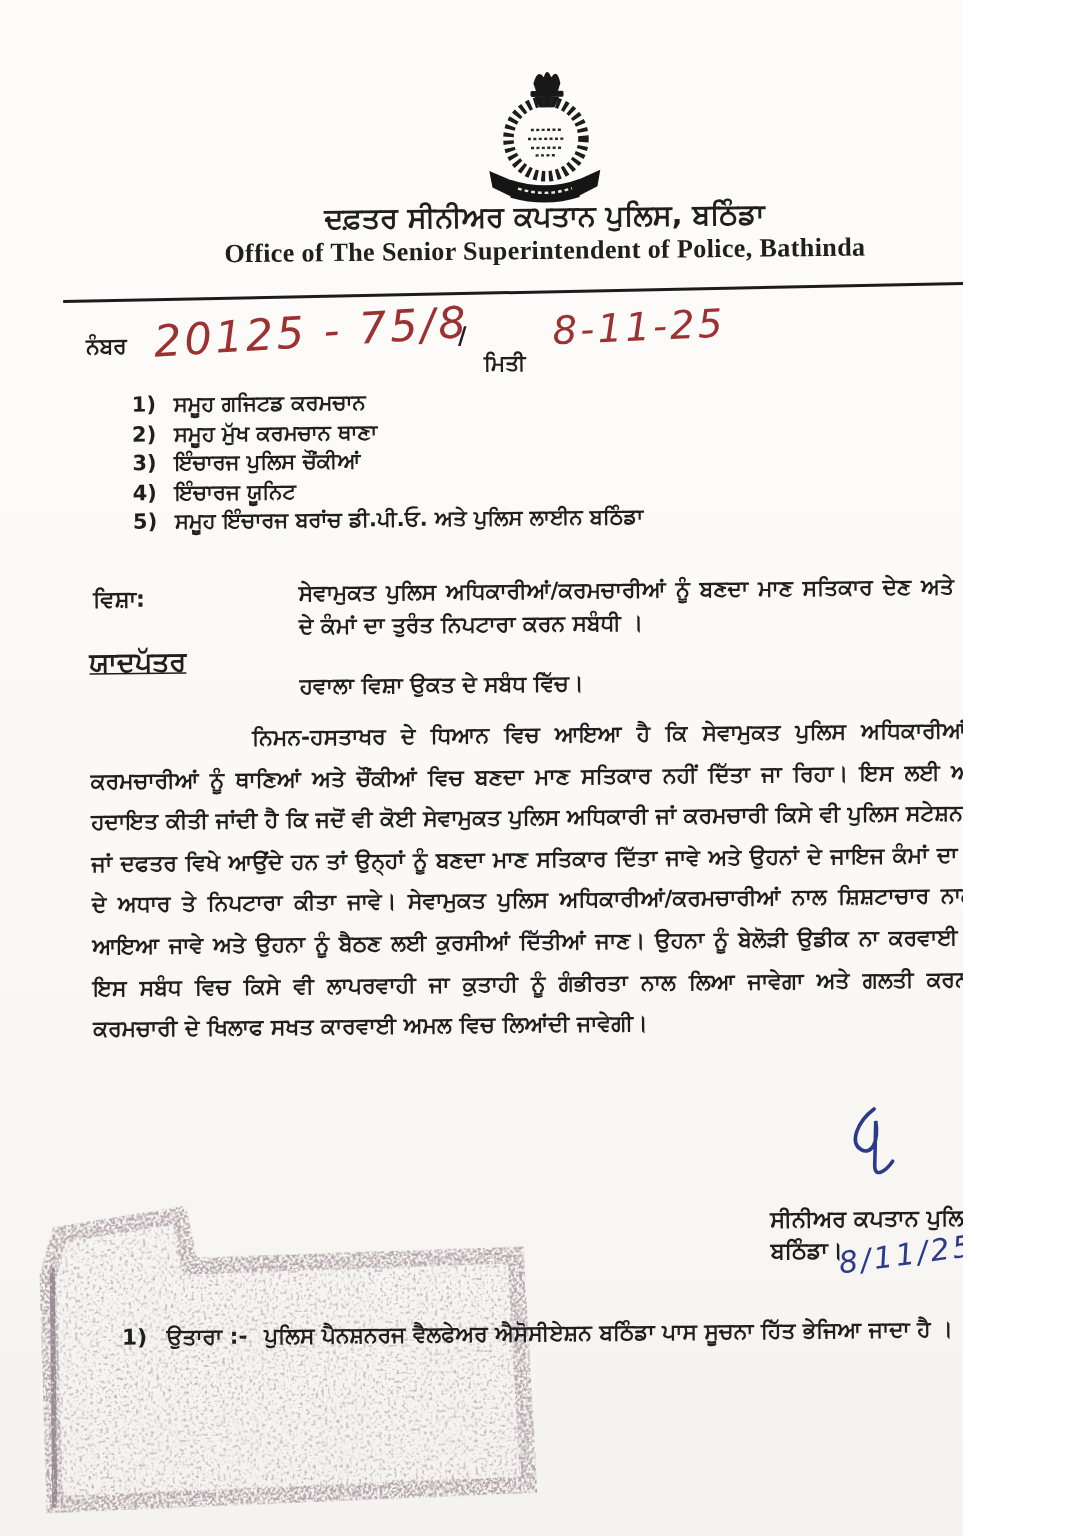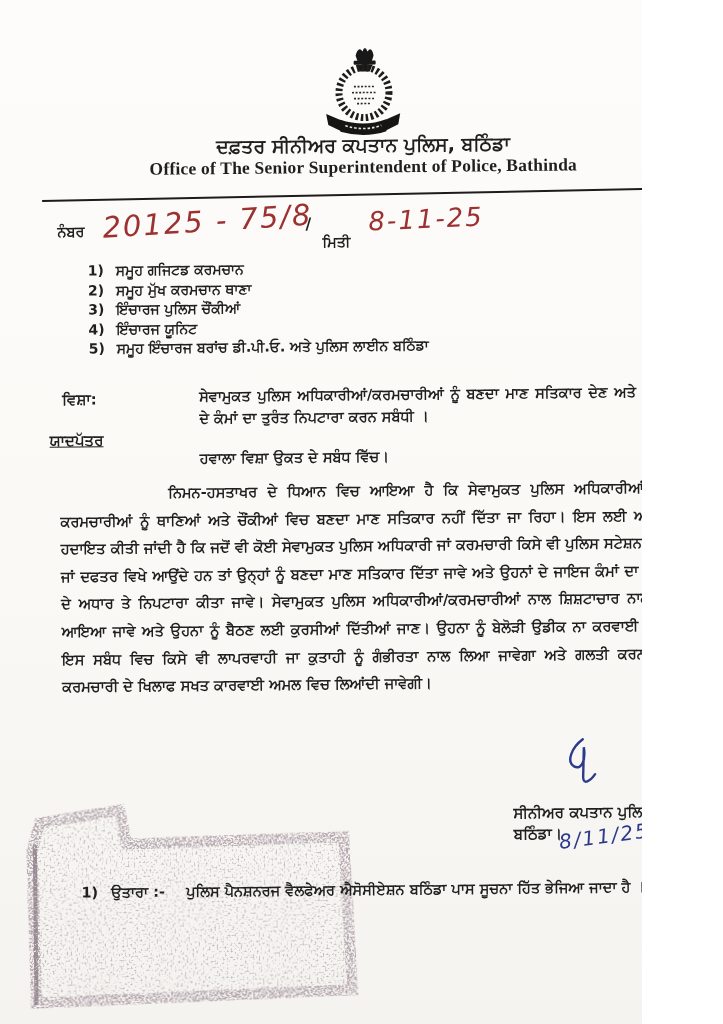--- a/index.html
+++ b/index.html
@@ -18,31 +18,31 @@
   .lbl{font-size:14.5px;font-weight:700;}
   .hand-red{color:#9c3131;font-style:italic;font-weight:400;letter-spacing:2px;}
   .ref-number{left:100px;top:203px;font-size:29px;transform:rotate(-3deg);}
   .ref-sep{left:303px;top:214px;font-size:16px;font-weight:700;}
   .ref-date{left:366px;top:205px;font-size:26px;transform:rotate(-2deg);}
   .addr-list{left:85px;top:260px;}
   .addr-row{display:flex;height:19.5px;font-size:14px;font-weight:600;}
   .addr-no{width:28px;}
   .subject-label{left:58px;top:388px;font-size:15px;font-weight:700;text-align:center;}
   .subject-text{left:195px;top:385px;width:476px;font-size:14.5px;font-weight:600;line-height:21.5px;text-align:justify;}
-  .memo-label{left:45px;top:429px;font-size:15px;font-weight:700;text-decoration:underline;}
+  .memo-label{left:55px;top:429px;font-size:18px;font-weight:700;text-decoration:underline;font-family:Liberation Serif, serif;}
   .ref-line{left:195px;top:449px;font-size:14.5px;font-weight:600;}
   .body-par{left:55px;top:477px;width:616px;font-size:14.6px;font-weight:600;
     line-height:27.6px;text-align:justify;text-indent:108px;}
   .sig-mark{left:548px;top:736px;width:48px;height:60px;}
   .sig-title{left:505px;top:805px;width:175px;font-size:15px;font-weight:700;line-height:21px;}
   .sig-date{left:550px;top:827px;font-size:20px;color:#2c3a8c;font-style:italic;
     transform:rotate(-7deg);letter-spacing:2px;font-weight:500;}
   .copy-note{left:72px;top:880px;width:625px;font-size:14.5px;font-weight:600;line-height:21px;}
   .copy-no{margin-right:8px;}
-  .copy-label{margin-right:16px;}
+  .copy-label{margin-right:6px;}
   .specks{left:5px;top:790px;}
   .emblem{left:311px;top:42px;width:102px;height:98px;}
 </style>
 </head>
 <body>
 
 <div class="page">
   <div class="skew">
 
     <svg class="abs emblem" viewBox="0 0 102 98">

